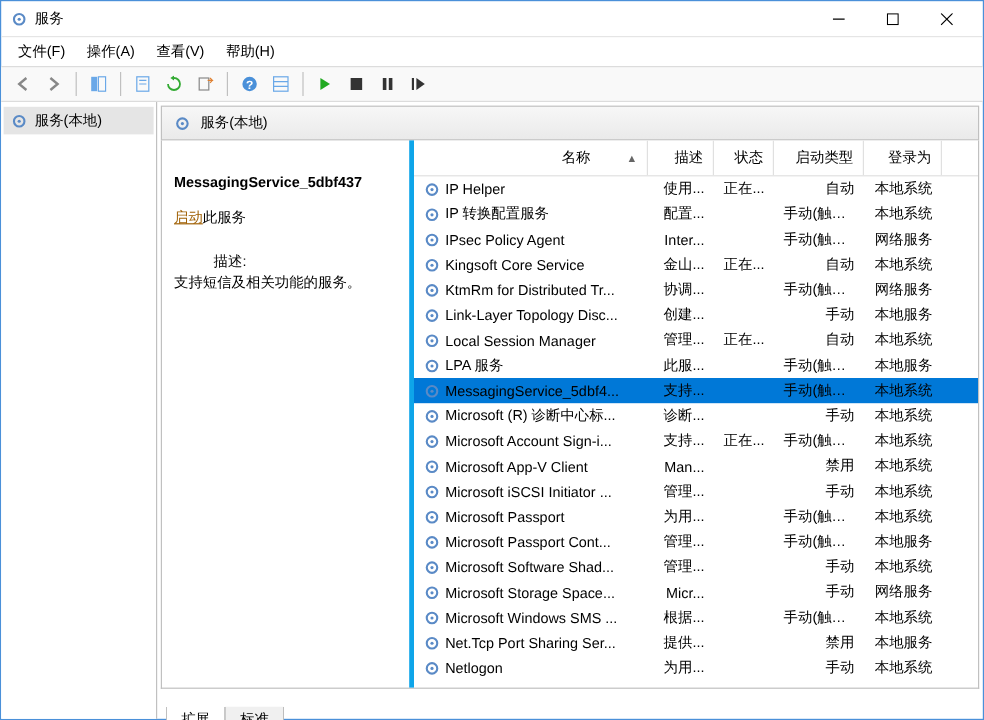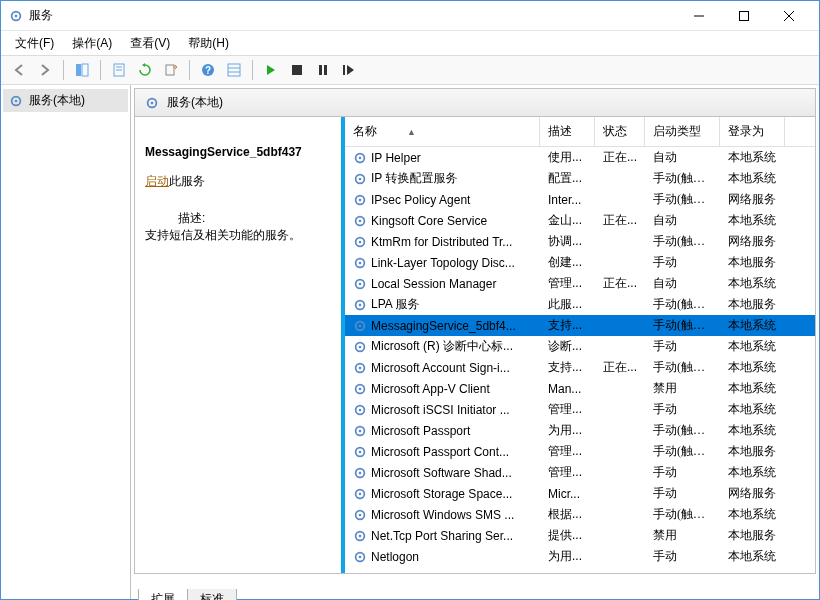--- a/index.html
+++ b/index.html
@@ -107,20 +107,21 @@
     overflow: hidden;
   }
   .detail-pane h3 { margin: 4px 0 14px 0; font-size: 12px; font-weight: bold; }
   .detail-pane a { color: #a16207; text-decoration: underline; cursor: pointer; }
   .detail-pane .desc-label { margin-top: 20px; margin-left: 33px; }
   .list-pane {
     flex: 1;
     position: relative;
     min-width: 0;
     overflow: hidden;
+    text-align: right;
   }
   .list-header {
     display: flex;
     background: #fff;
     border-bottom: 1px solid #e0e0e0;
   }
   .list-header .col {
     padding: 6px 8px;
     border-right: 1px solid #e0e0e0;
     font-weight: normal;
@@ -143,21 +144,21 @@
   .row .cell {
     padding: 2px 8px;
     white-space: nowrap;
     overflow: hidden;
     text-overflow: ellipsis;
   }
   .row .cell.name { display: flex; align-items: center; gap: 4px; }
   .c-name  { width: 195px; }
   .c-desc  { width: 55px; }
   .c-state { width: 50px; }
-  .c-start { width: 75px; font-family: Liberation Serif, serif; }
+  .c-start { width: 75px; }
   .c-logon { width: 65px; }
   .gear-icon {
     width: 14px; height: 14px; flex-shrink: 0;
     display: inline-block;
   }
   .tabs {
     height: 22px;
     display: flex;
     align-items: flex-start;
     padding-left: 4px;

